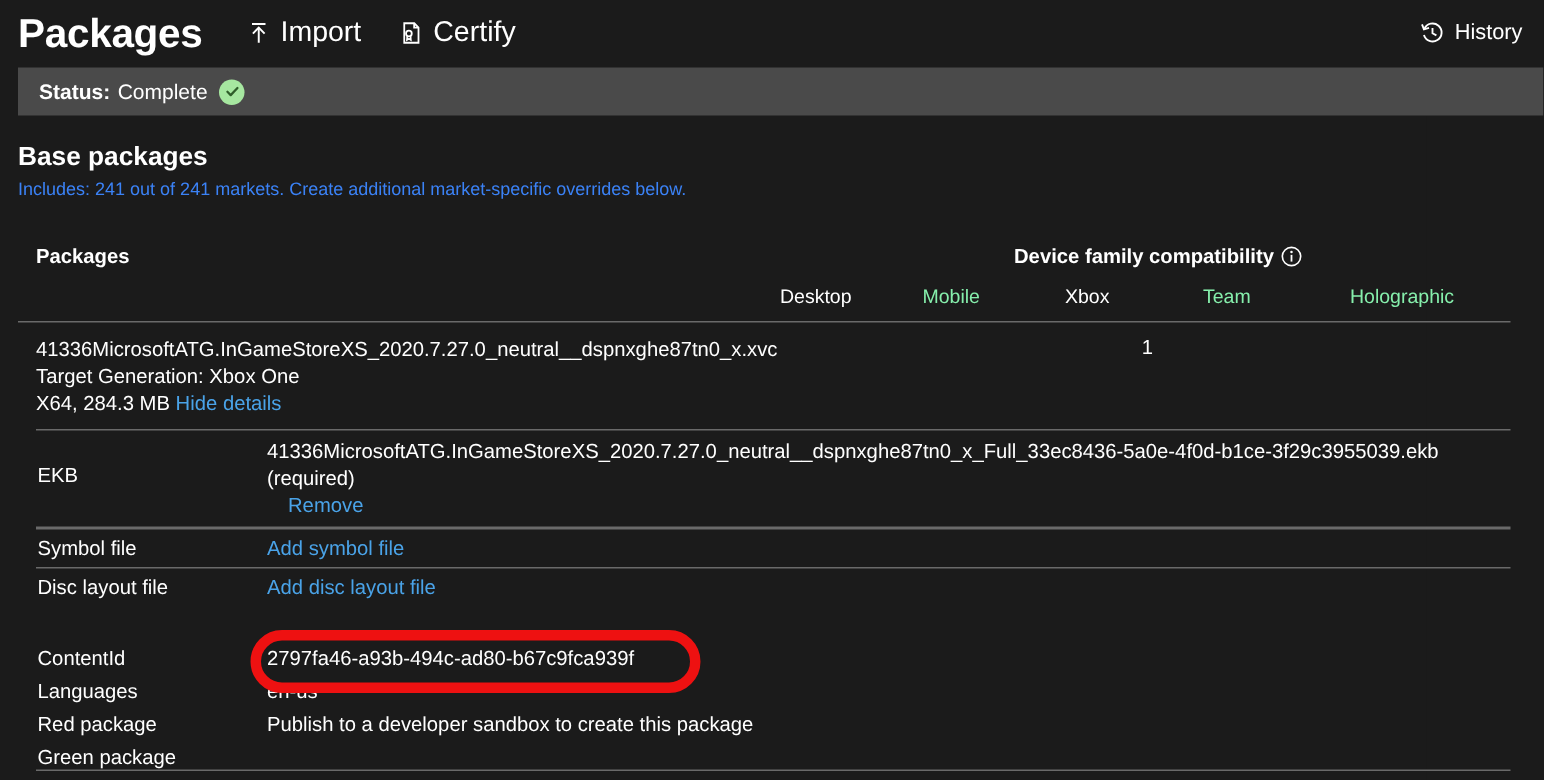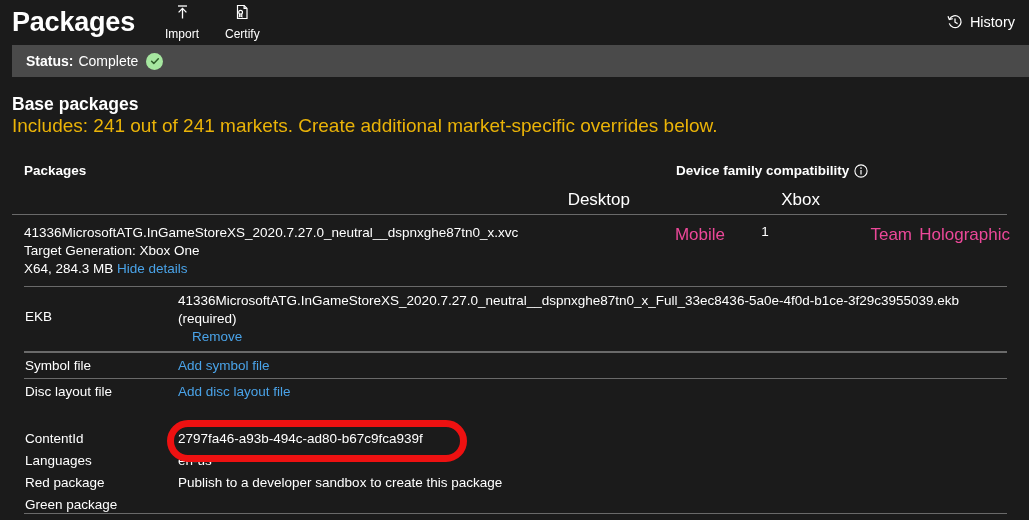--- a/index.html
+++ b/index.html
@@ -20,23 +20,22 @@
     display: flex; align-items: center;
   }
   .app-title {
     font-size: 27px; font-weight: 700; letter-spacing: -0.2px;
     margin-left: 12px; line-height: 1;
     color: #ffffff;
   }
   .topnav { display: flex; align-items: center; margin-left: 28px; gap: 22px; }
   .topnav-item {
     display: flex; align-items: center; gap: 7px;
-    font-size: 12px; color: #ffffff; cursor: pointer;
+    font-size: 19px; color: #ffffff; cursor: pointer;
     padding: 3px 2px;
-    flex-direction: column;
   }
   .topnav-right {
     position: absolute; right: 14px; top: 0; height: 44px;
     display: flex; align-items: center; gap: 7px;
     font-size: 14.5px; cursor: pointer;
   }
   .ico { display: inline-flex; align-items: center; justify-content: center; }
 
   
   .statusbar {
@@ -51,41 +50,41 @@
   .status-check {
     margin-left: 8px; width: 17px; height: 17px; border-radius: 50%;
     background: #a6e7a0; display: inline-flex; align-items: center; justify-content: center;
   }
 
   
   .section {
     position: absolute; left: 12px; top: 93px; width: 1005px;
   }
   .section-title { font-size: 17.5px; font-weight: 700; line-height: 22px; }
-  .section-sub { font-size: 19px; font-weight: 400; line-height: 20px; margin-top: 1px; color: #eab308; }
+  .section-sub { font-size: 12px; font-weight: 400; line-height: 20px; margin-top: 1px; color: #3b82f6; }
 
   
   .tbl-head {
     position: absolute; left: 0; top: 163px; width: 1029px; height: 50px;
   }
   .th-packages {
     position: absolute; left: 24px; top: 0; font-size: 13.5px; font-weight: 700;
   }
   .th-dfc {
     position: absolute; left: 676px; top: 0; font-size: 13.5px; font-weight: 700;
     display: flex; align-items: center; gap: 5px;
   }
   .info-icon { display: inline-flex; }
   .dfc-cols {
     position: absolute; left: 0; top: 27px; width: 1029px; height: 22px;
   }
   .dfc-col {
-    position: absolute; top: 0; font-size: 17px; text-align: right; width: 110px;
-  }
-  .dfc-col.dim { color: #ec4899; margin-top: 35px; }
+    position: absolute; top: 0; font-size: 13px; text-align: left; width: 110px;
+  }
+  .dfc-col.dim { color: #86efac; }
   .dfc-col.lit { color: #ffffff; }
 
   
   .rule {
     position: absolute; height: 1px; background: #6a6a6a;
   }
 
   
   .pkg-row { position: absolute; left: 24px; top: 224px; width: 700px; }
   .pkg-line { font-size: 13.5px; line-height: 18px; }

